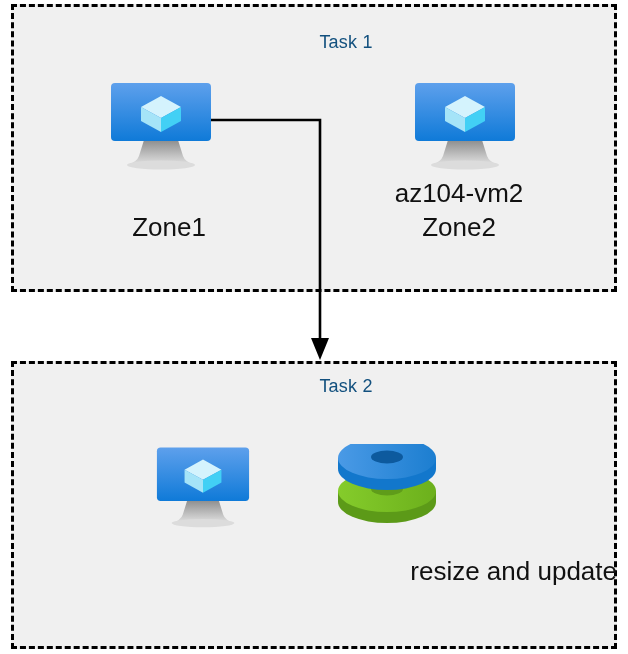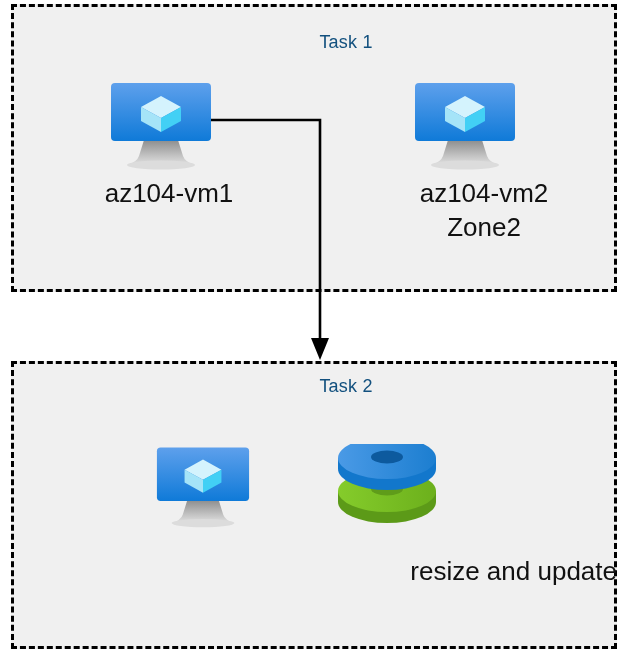--- a/index.html
+++ b/index.html
@@ -84,21 +84,21 @@
     line-height: 34px;
     font-family: "Liberation Sans", sans-serif;
     white-space: pre;
   }
   #vm1-label {
     left: 34px;
     top: 176px;
     width: 270px;
   }
   #vm2-label {
-    left: 349px;
+    left: 324px;
     top: 176px;
     width: 270px;
   }
   #task2-caption {
     position: absolute;
     left: 11px;
     top: 554px;
     width: 606px;
     text-align: right;
     color: #111111;
@@ -140,21 +140,21 @@
       <path d="M34 58 h34 l5 16 q2 6 12 9 h-68 q10 -3 12 -9 z" fill="url(#stand1)"></path>
       <ellipse cx="51" cy="83" rx="34" ry="4.5" fill="#dcdcdc"></ellipse>
       <rect x="1" y="1" width="100" height="58" rx="4" ry="4" fill="url(#scr1)"></rect>
       <g>
         <polygon points="51,14 71,25 51,36 31,25" fill="#d4f3fd"></polygon>
         <polygon points="31,25 51,36 51,50 31,39" fill="#a5e4f8"></polygon>
         <polygon points="71,25 51,36 51,50 71,39" fill="#42d0f5"></polygon>
       </g>
     </svg>
   </div>
-  <div id="vm1-label" class="vm-label"><span>az104-vm1</span><br></div>
+  <div id="vm1-label" class="vm-label"><br><span>Zone1</span></div>
 
   <div id="vm2-icon" class="vm-icon">
     <svg width="102" height="92" viewBox="0 0 102 92" xmlns="http://www.w3.org/2000/svg">
       <defs>
         <linearGradient id="scr2" x1="0" y1="0" x2="0" y2="1">
           <stop offset="0" stop-color="#5ea0ec"></stop>
           <stop offset="1" stop-color="#0f7ad8"></stop>
         </linearGradient>
         <linearGradient id="stand2" x1="0" y1="0" x2="0" y2="1">
           <stop offset="0" stop-color="#8d8d8d"></stop>

